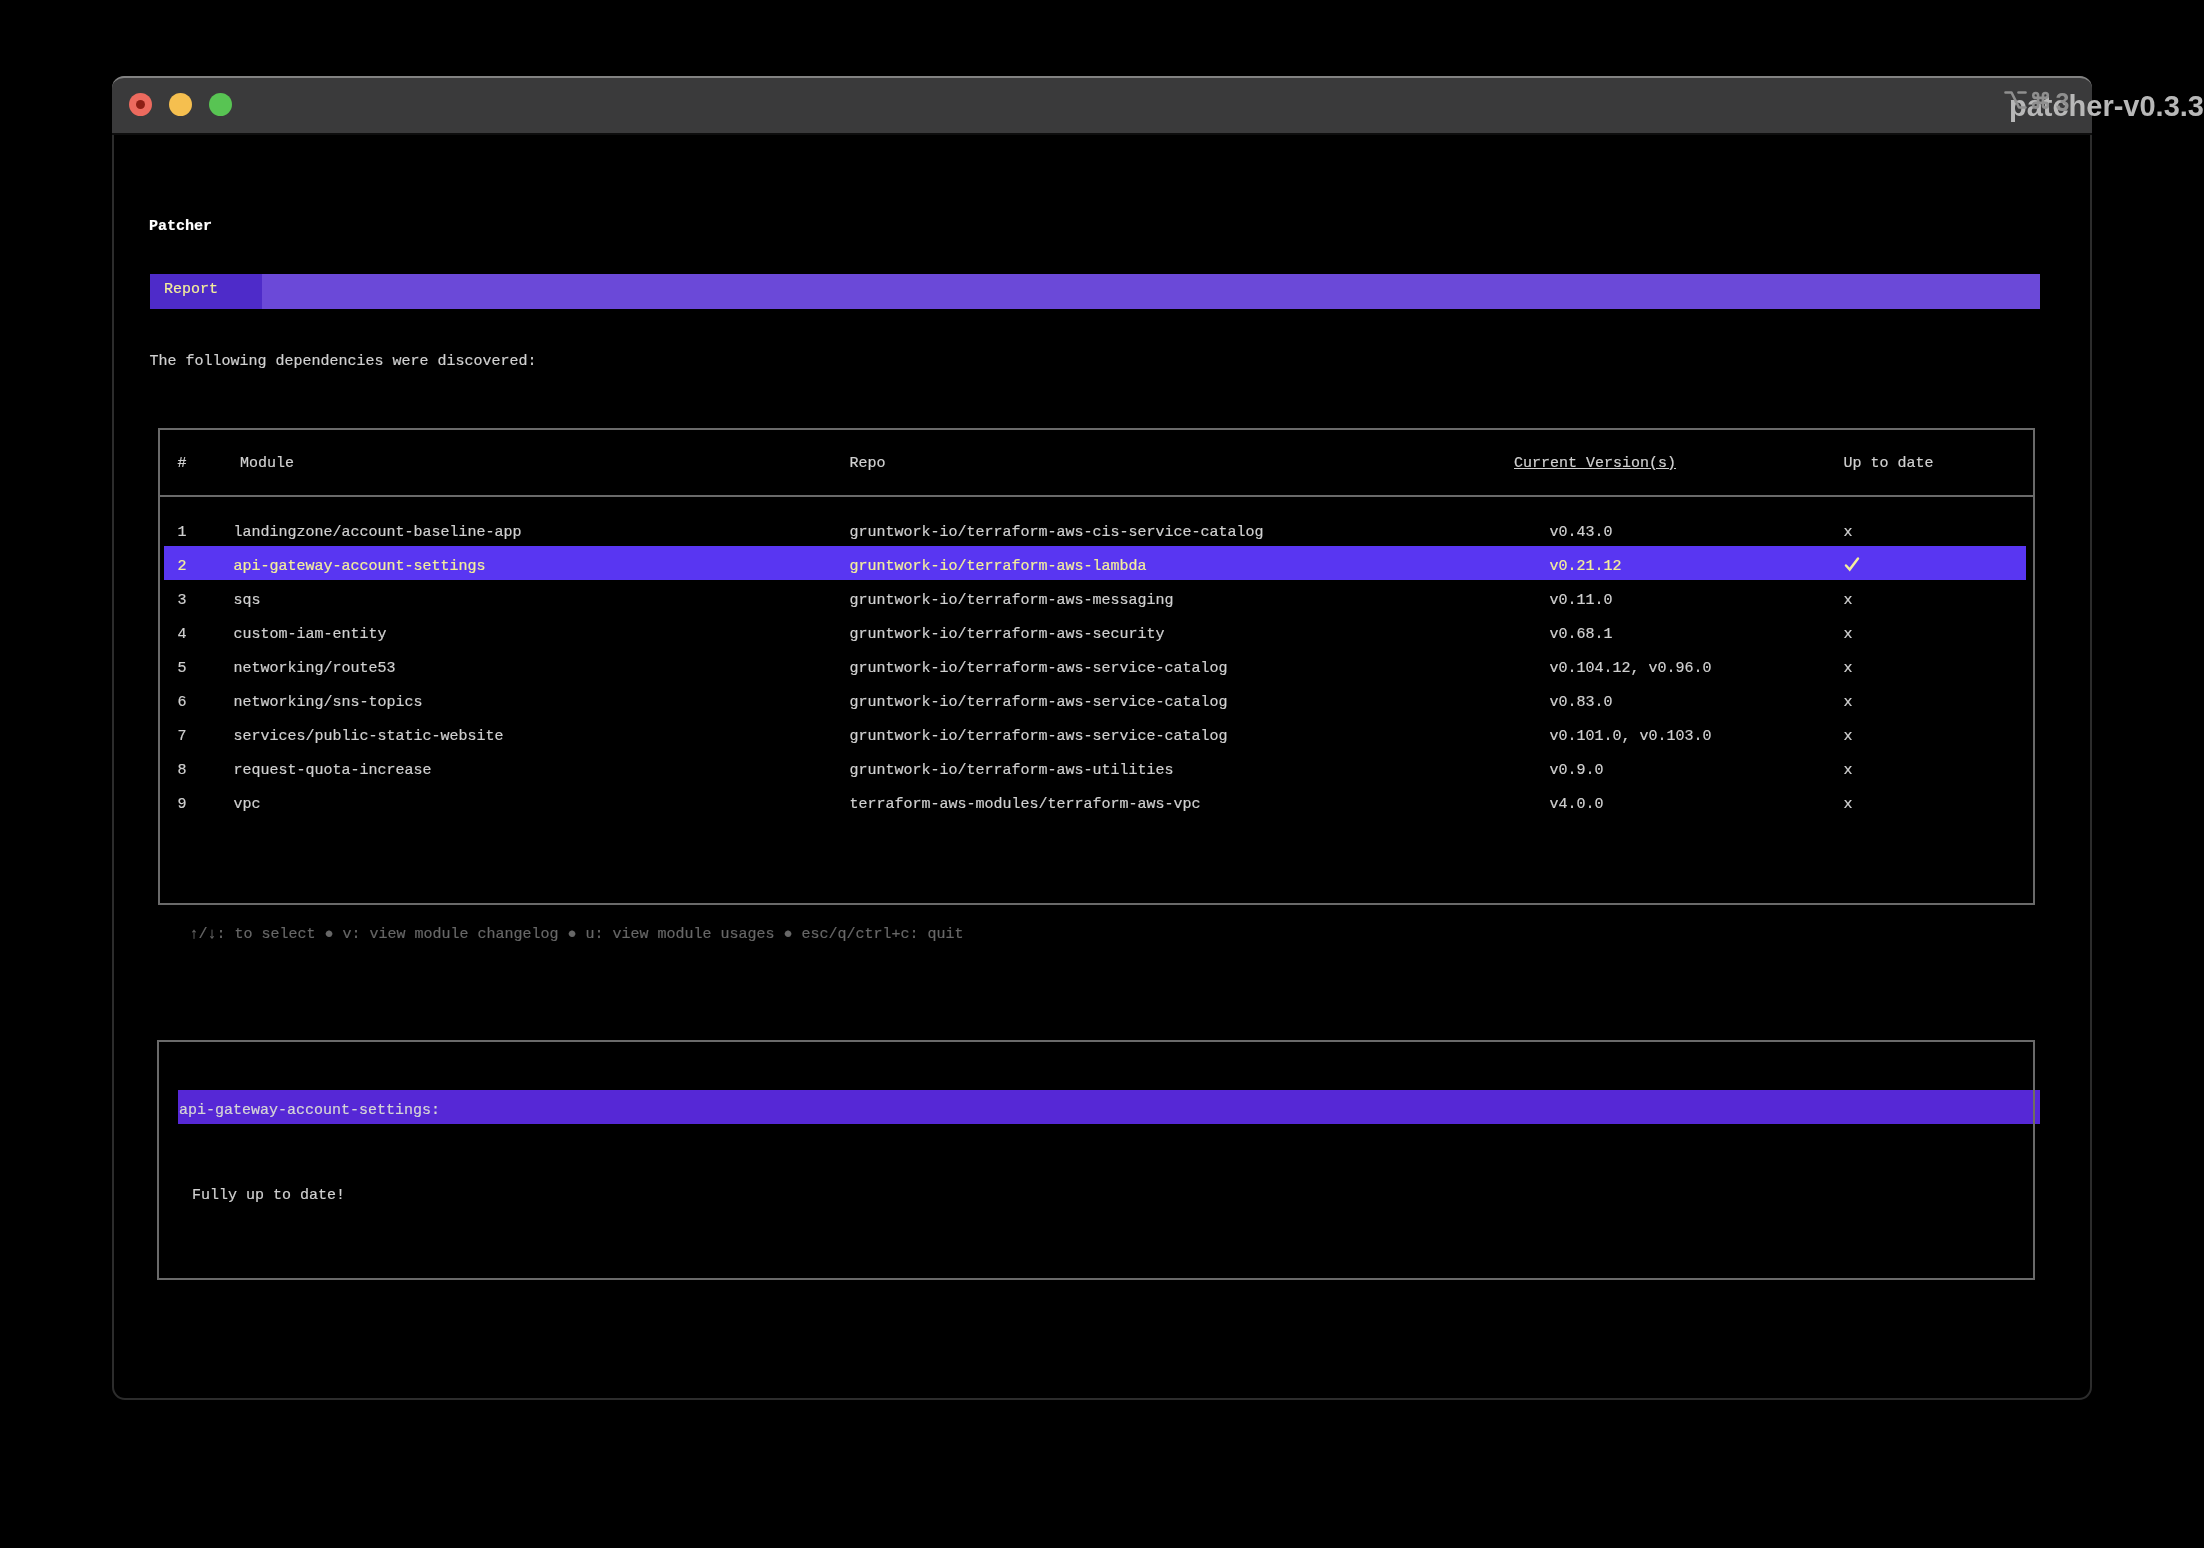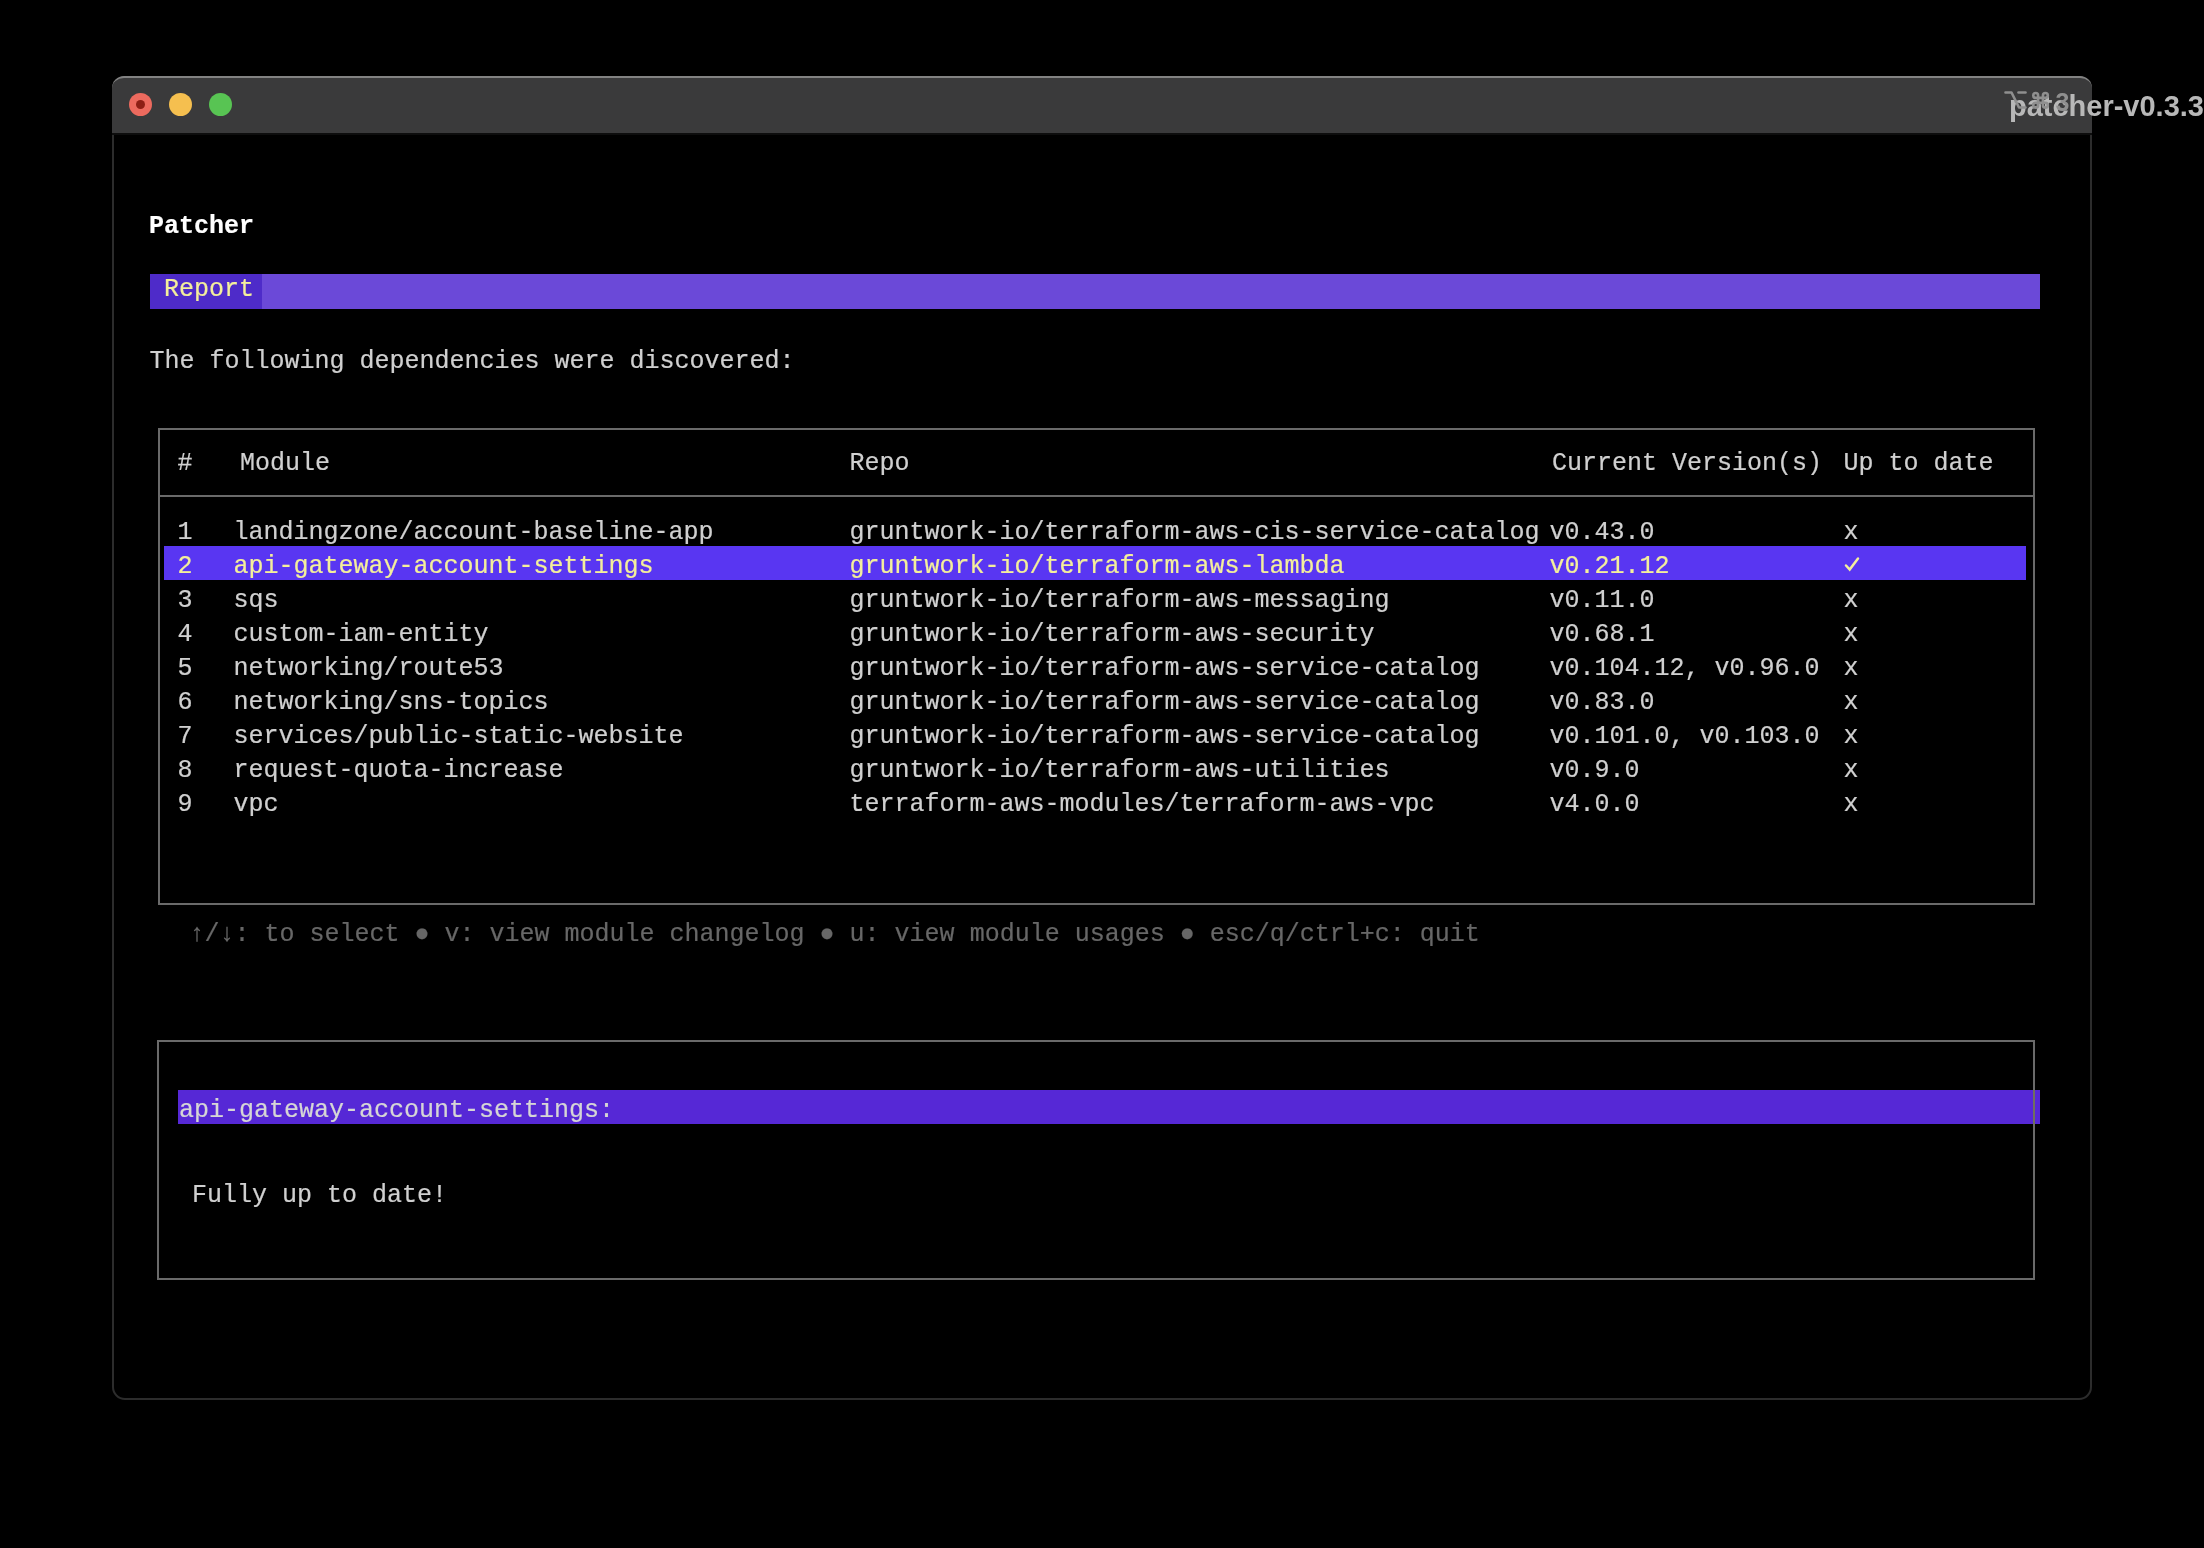--- a/index.html
+++ b/index.html
@@ -17,21 +17,21 @@
   .tl { position:absolute; top:92.5px; width:23px; height:23px; border-radius:50%; }
   #tl-r { left:128.5px; background:#ec6a5e; }
   #tl-r::after { content:""; position:absolute; left:7px; top:7px; width:9px; height:9px; border-radius:50%; background:#8d1f15; }
   #tl-y { left:168.5px; background:#f5bf4f; }
   #tl-g { left:208.5px; background:#58c453; }
   #title {
     position:absolute; left:0; top:77.5px; width:2204px; height:57px;
     font:700 29px/57px "Liberation Sans", sans-serif; letter-spacing:0;
     color:#b8b8b8; text-align:right;
   }
-  .mono { font-family:"Liberation Mono", monospace; -webkit-text-stroke:0.2px currentColor; font-size:25px; line-height:34px; white-space:pre; position:absolute; }
+  .mono { font-family:"Liberation Mono", monospace; -webkit-text-stroke:0.2px currentColor; font-size:15px; line-height:34px; white-space:pre; position:absolute; }
   .gray { color:#d0d0d0; }
   .cream { color:#f4ef9c; }
   
   #bar { position:absolute; left:150px; top:274px; width:1890px; height:35px; background:#6b49d8; }
   #bar-label { position:absolute; left:0; top:0; width:112px; height:35px; background:#4e2bc9; }
   
   #tbl { position:absolute; left:157.5px; top:427.5px; width:1877.5px; height:477.5px; border:2px solid #6a6a6a; }
   #sep { position:absolute; left:159.5px; top:494.8px; width:1873.5px; height:2px; background:#6a6a6a; }
   #rowhl { position:absolute; left:164px; top:546px; width:1862px; height:34px; background:#5936f2; }
   
@@ -67,21 +67,21 @@
 
 <div class="mono gray" style="left:149.5px; top:345.4px;">The following dependencies were discovered:</div>
 
 <div id="tbl"></div>
 <div id="sep"></div>
 <div id="rowhl"></div>
 
 <div class="mono gray" style="left:177.5px; top:446.9px;">#</div>
 <div class="mono gray" style="left:240px; top:446.9px;">Module</div>
 <div class="mono gray" style="left:849.5px; top:446.9px;">Repo</div>
-<div class="mono gray" style="left:1552px; top:446.9px;">Current Version(s)</div>
+<div class="mono gray" style="left:1514px; top:446.9px;text-decoration:underline;">Current Version(s)</div>
 <div class="mono gray" style="left:1843.5px; top:446.9px;">Up to date</div>
 
 <div class="mono gray" style="left:177.5px; top:515.9px;">1
 <span class="cream">2</span>
 3
 4
 5
 6
 7
 8

